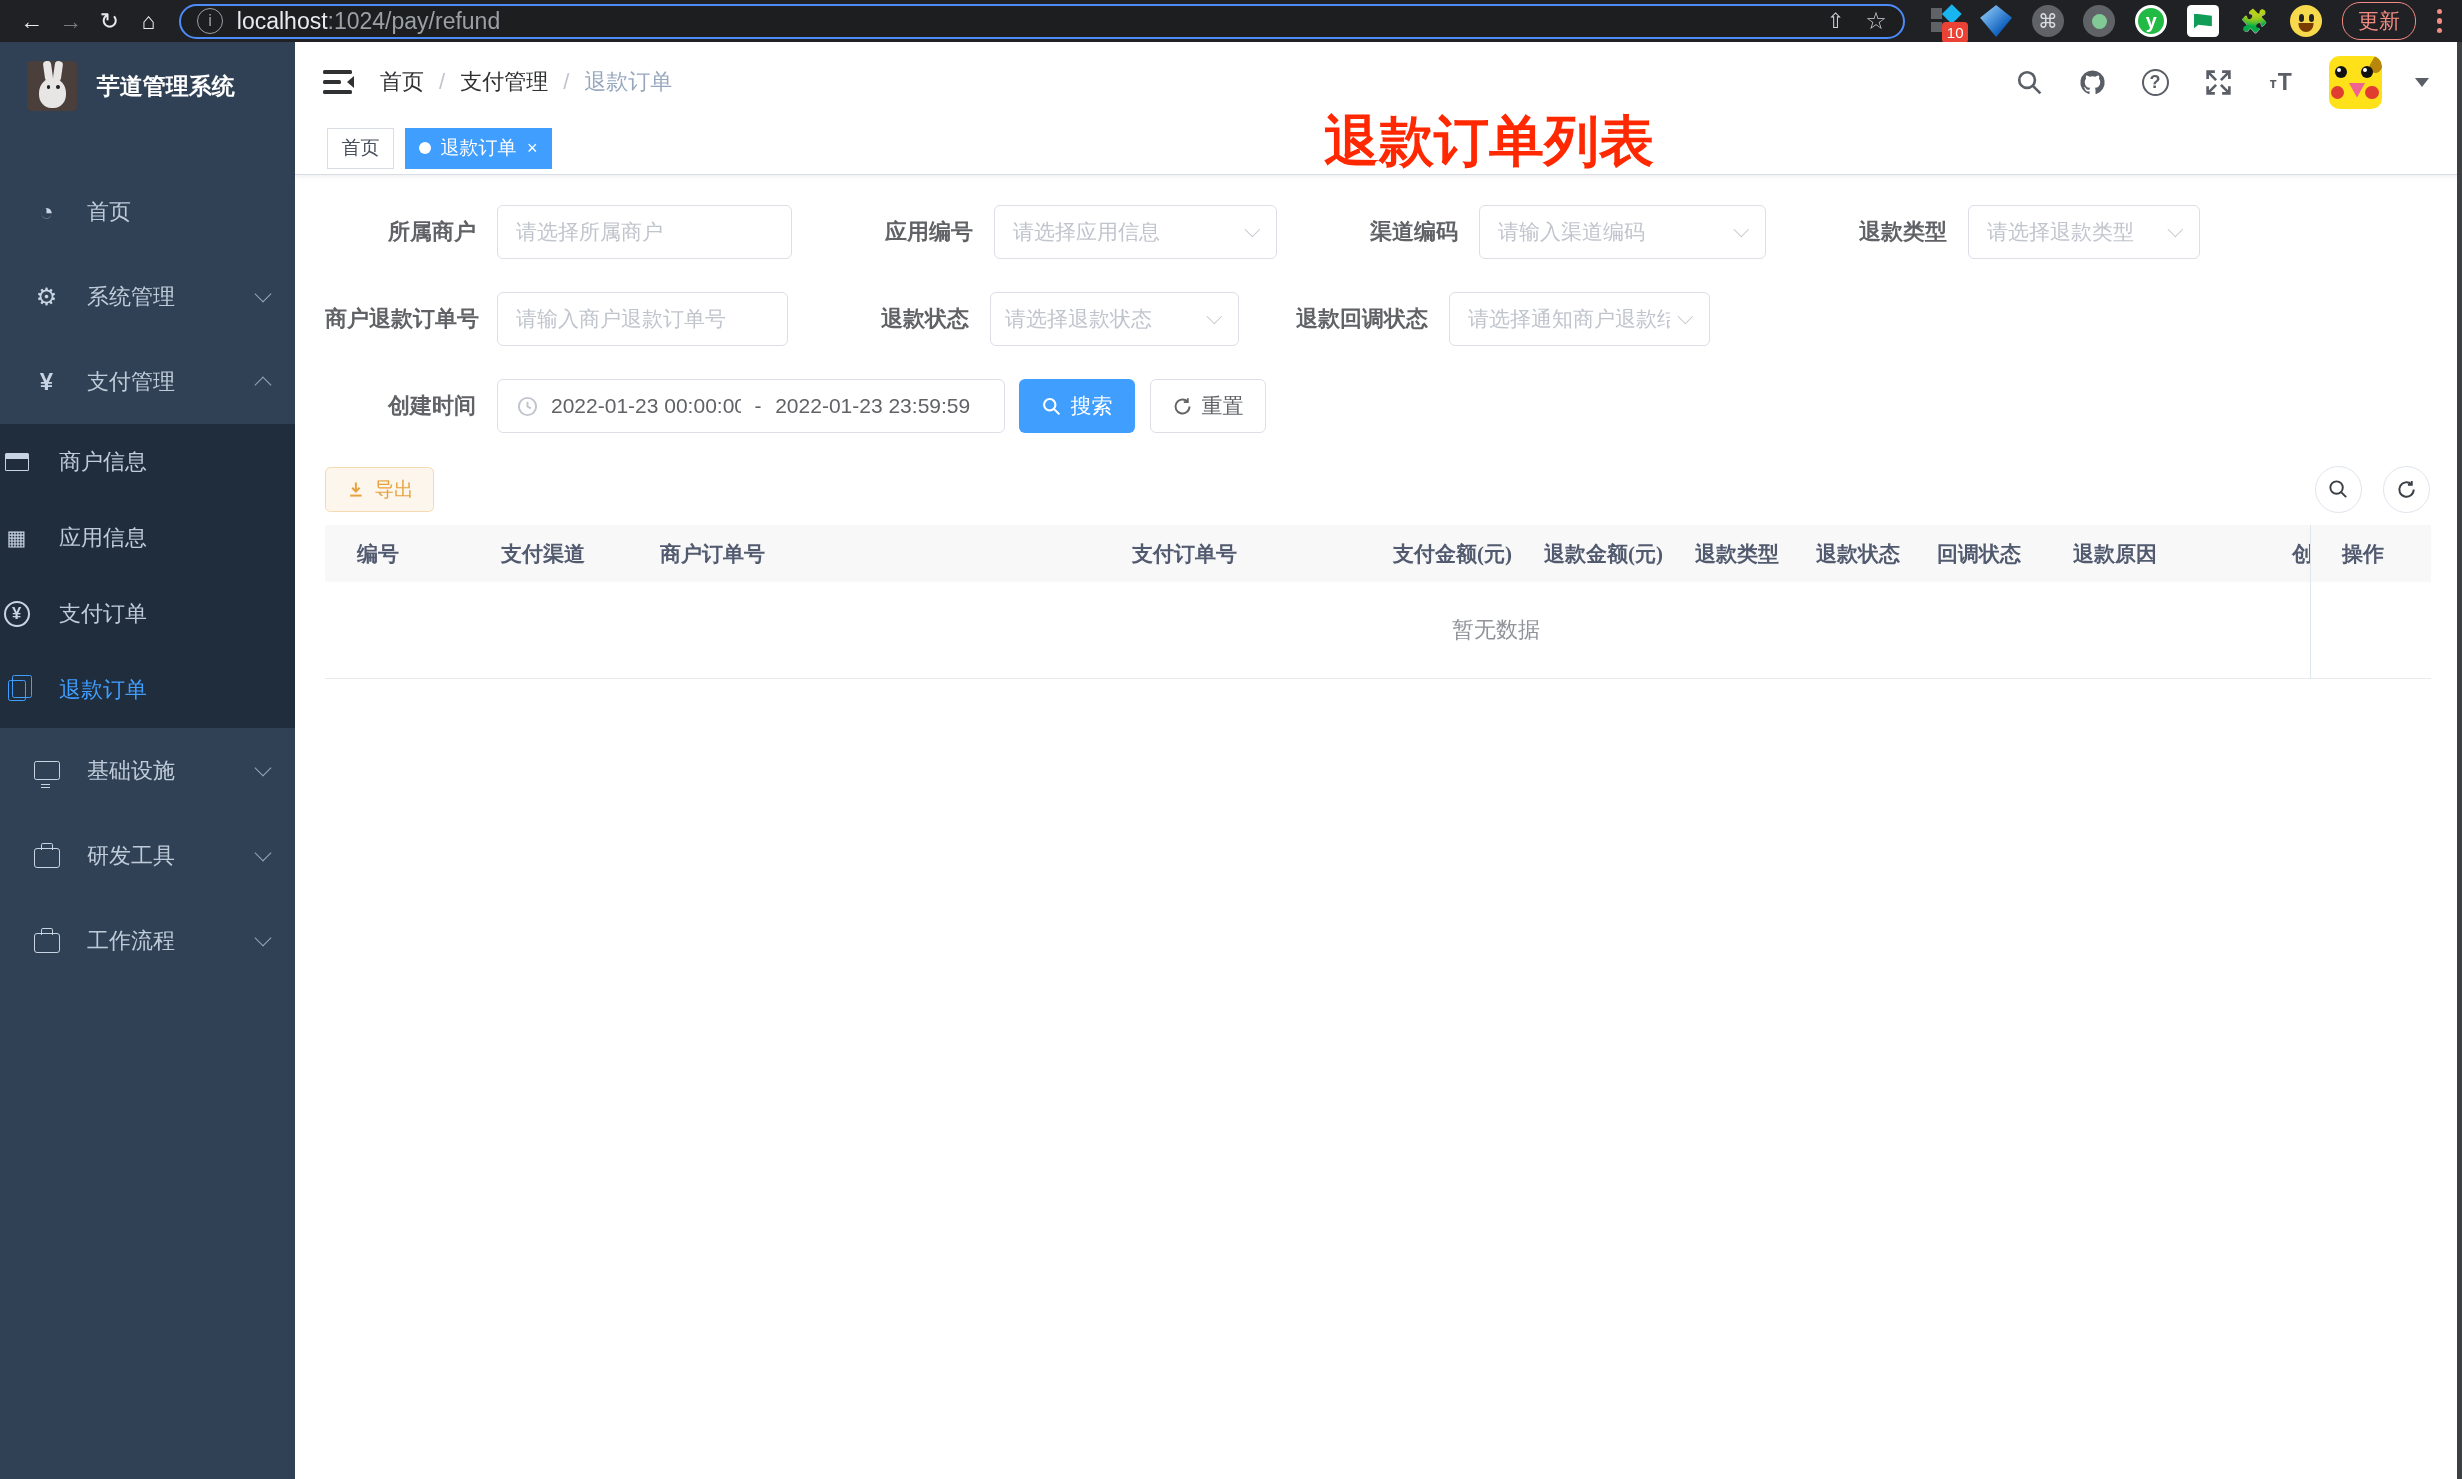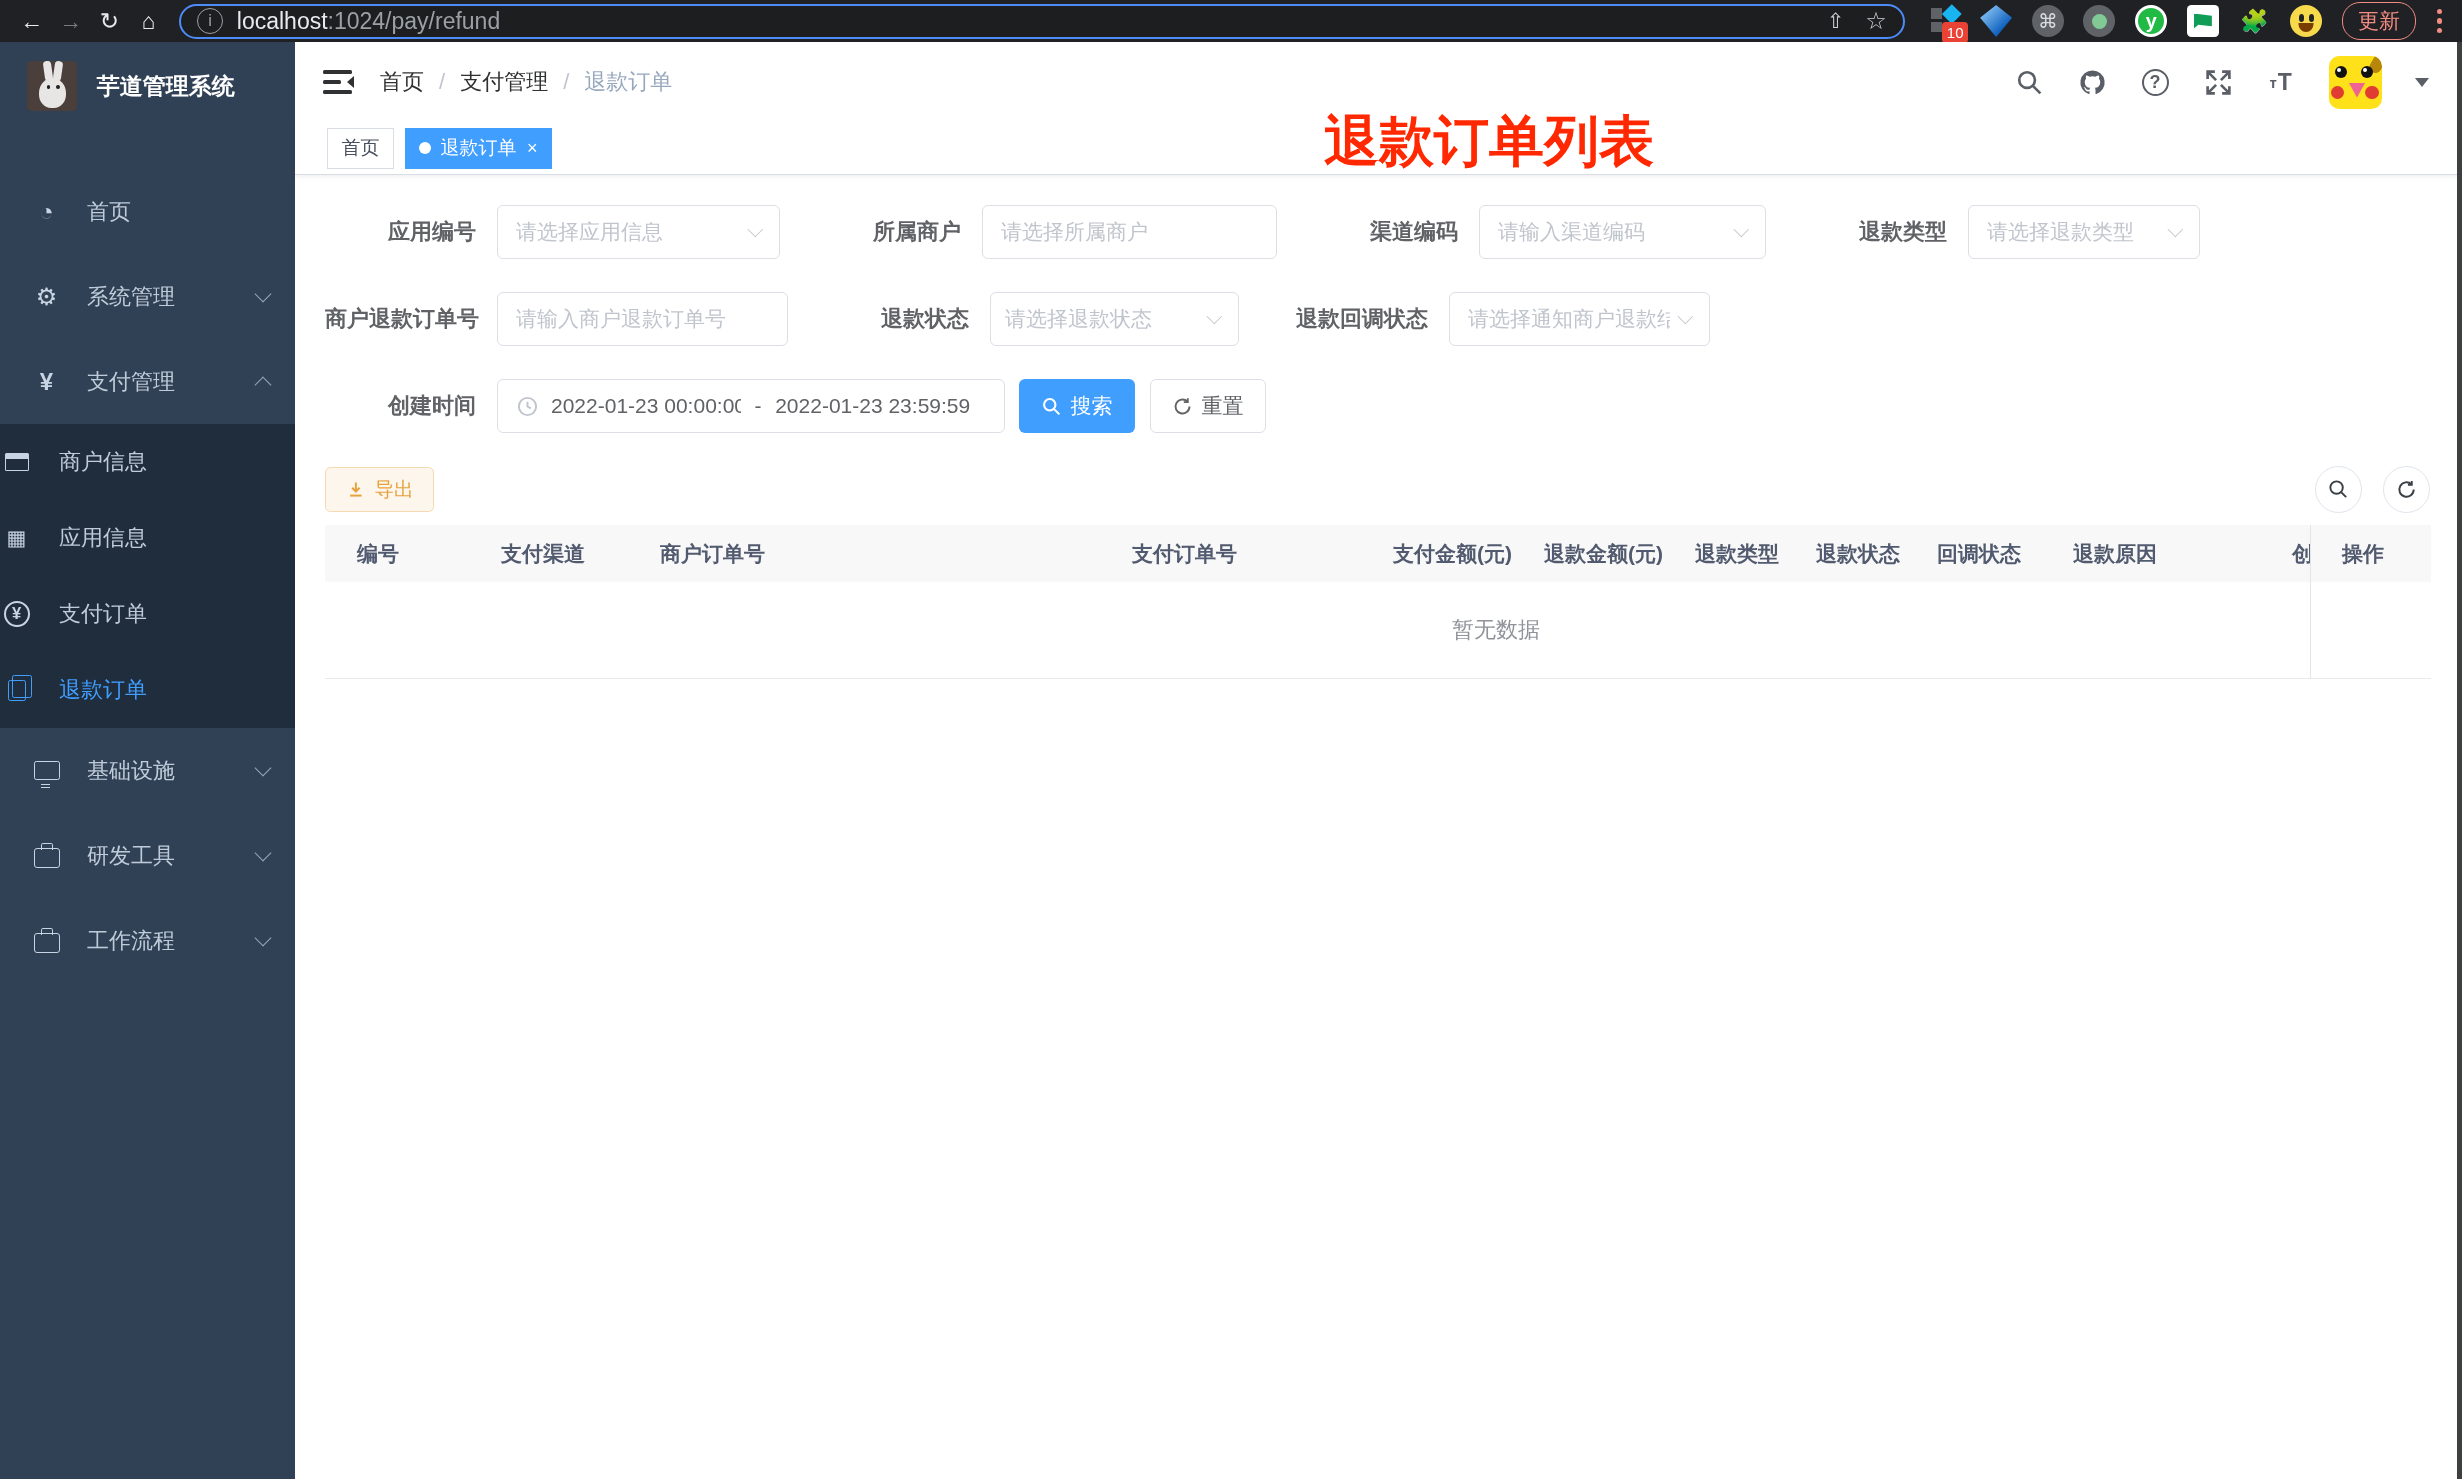--- a/index.html
+++ b/index.html
@@ -128,21 +128,21 @@
   .btn svg { width:21px; height:21px; }
 
   .toolbar { display:flex; align-items:center; justify-content:space-between; margin-top:4.5px; }
   .btn-export { height:45px; border-radius:5.3px; background:#fdf6ec; border:0.8px solid #f5dab1; color:#e6a23c; font-size:19.7px; display:flex; align-items:center; gap:9px; padding:0 19.7px; cursor:pointer; }
   .btn-export svg { width:19.7px; height:19.7px; }
   .tb-right { display:flex; align-items:center; gap:21px; }
   .circ-btn { width:47px; height:47px; border-radius:50%; border:0.8px solid #dfe4ed; background:#fff; color:#3a3f45; display:flex; align-items:center; justify-content:center; cursor:pointer; }
   .circ-btn svg { width:23px; height:23px; }
 
   
-  .table { position:relative; margin-top:12px; width:2106px; }
+  .table { position:relative; margin-top:12px; width:2106px;font-family:Liberation Serif, serif; }
   .thead { display:flex; background:#f8f8f9; height:57px; align-items:center; color:#515a6e; font-size:21px; font-weight:bold; }
   .th { padding-left:32px; white-space:nowrap; overflow:hidden; flex:0 0 auto; }
   .tbody { height:97px; border-bottom:0.8px solid #e8eaec; position:relative; background:#fff; }
   .empty { position:absolute; left:1171px; top:50%; transform:translate(-50%,-50%); color:#909399; font-size:22px; white-space:nowrap; }
   .vdiv { position:absolute; left:1985px; top:0; width:0.8px; height:154px; background:#dfe6ec; box-shadow:-2.3px 0 6px rgba(0,0,0,.04); }
 </style>
 </head>
 <body>
 
 <div class="screen">
@@ -325,30 +325,30 @@
           <span class="dot"></span>
           <span>退款订单</span>
           <span class="x">×</span>
         </div>
       </div>
 
       <div class="content">
 
         <div class="frow">
           <div class="f-item">
+            <div class="f-label">所属商户</div>
+            <div class="f-box w390">
+              <span class="ph">请选择所属商户</span>
+            </div>
+          </div>
+          <div class="f-item">
             <div class="f-label">应用编号</div>
             <div class="f-box w375">
               <span class="ph">请选择应用信息</span>
               <span class="sel-arrow"></span>
-            </div>
-          </div>
-          <div class="f-item">
-            <div class="f-label">所属商户</div>
-            <div class="f-box w390">
-              <span class="ph">请选择所属商户</span>
             </div>
           </div>
           <div class="f-item">
             <div class="f-label">渠道编码</div>
             <div class="f-box w380">
               <span class="ph">请输入渠道编码</span>
               <span class="sel-arrow"></span>
             </div>
           </div>
           <div class="f-item" style="margin-right:0;">

